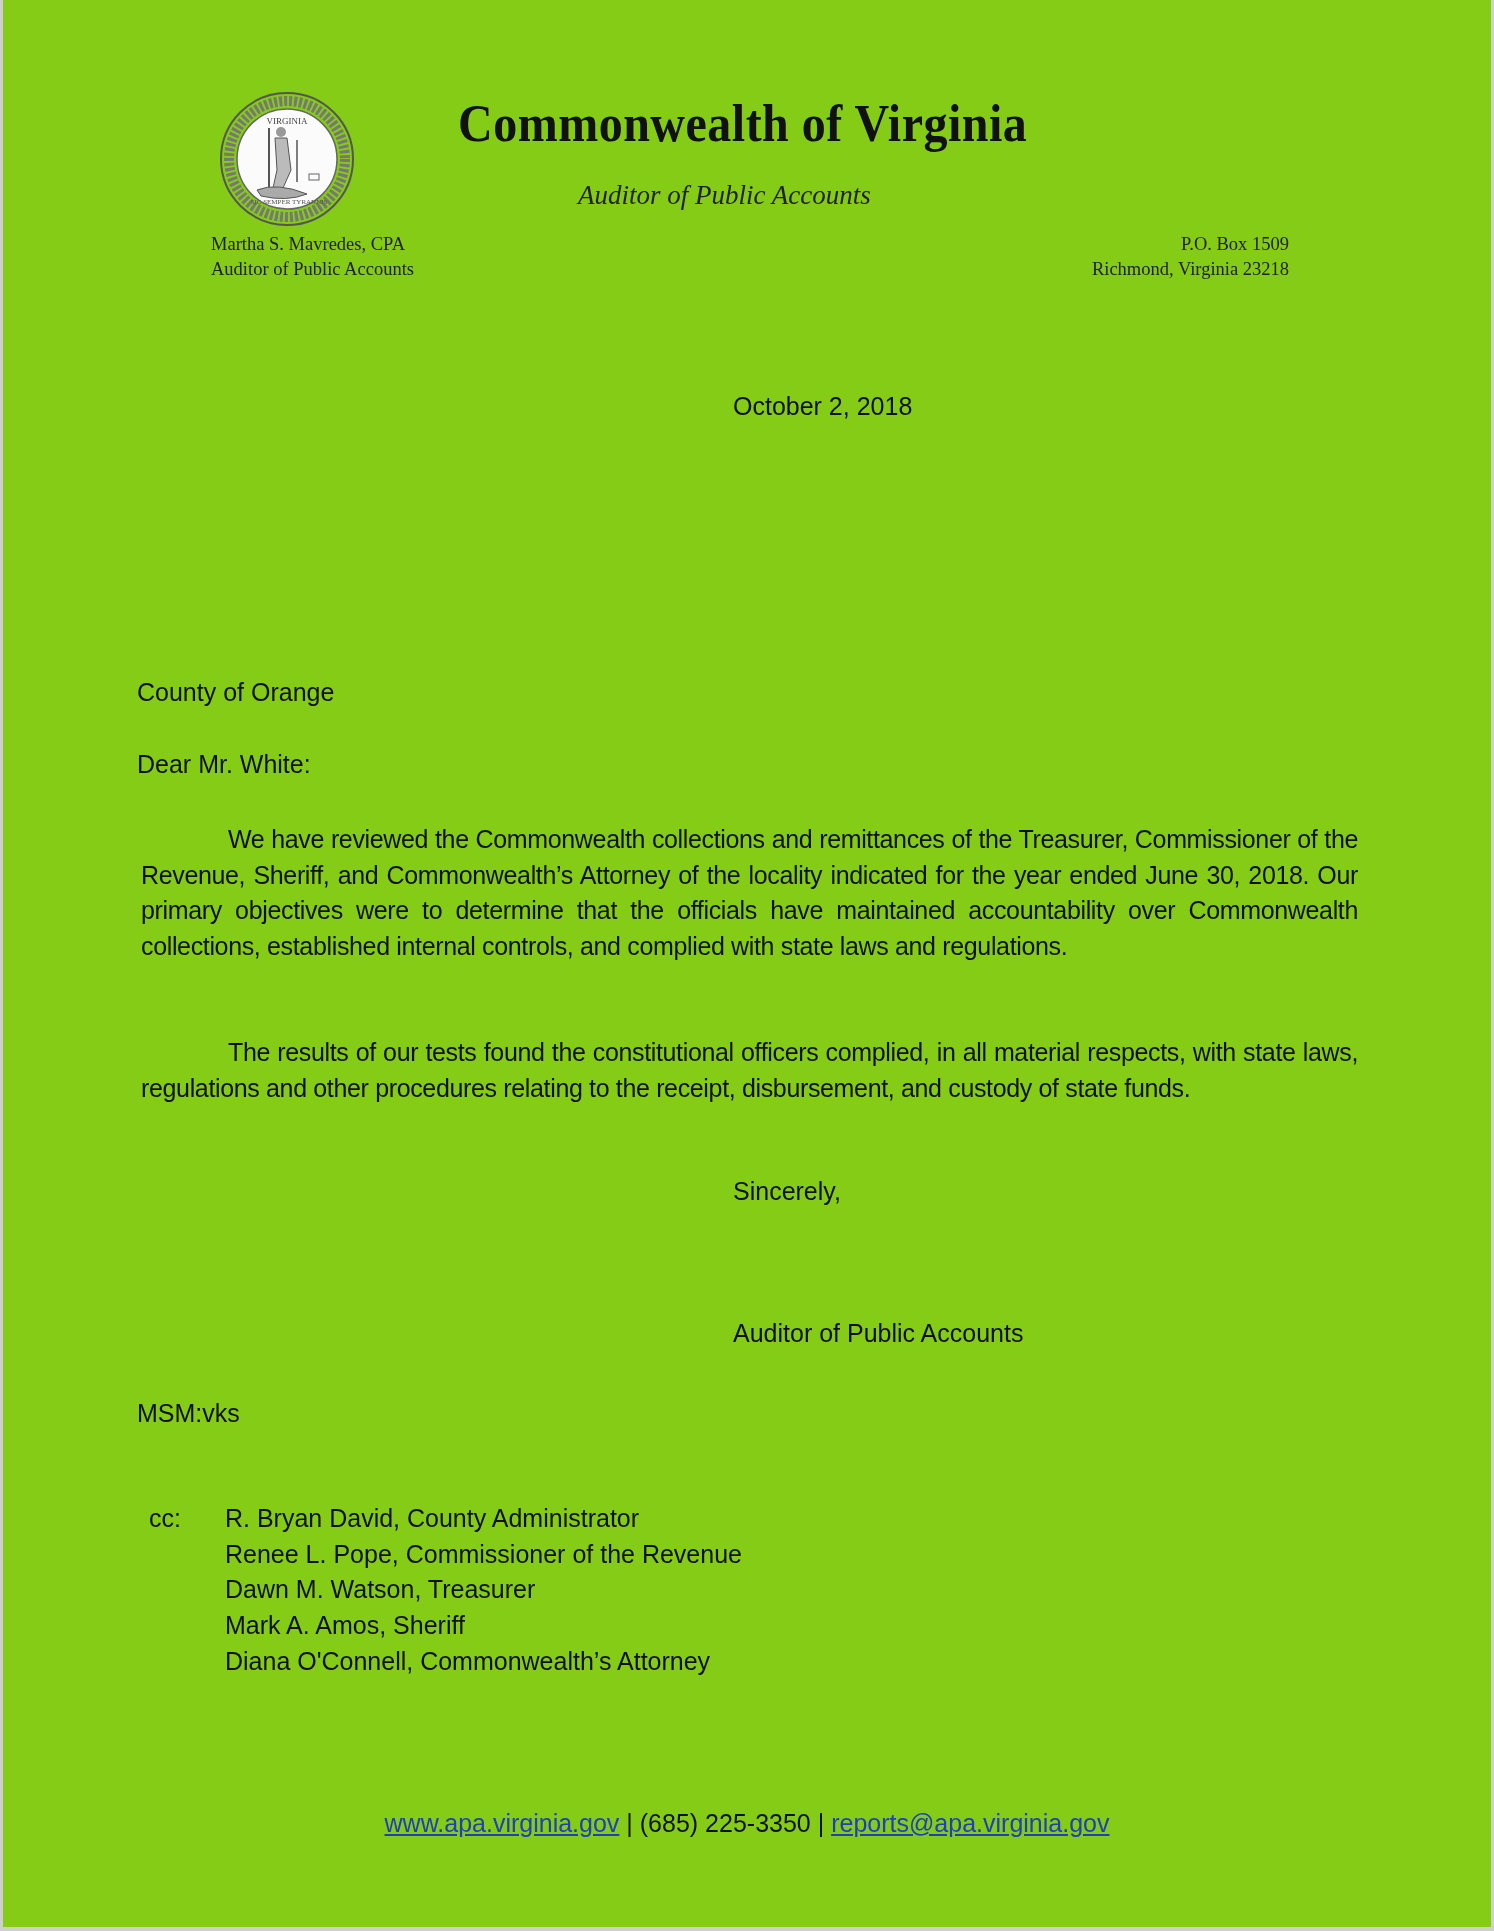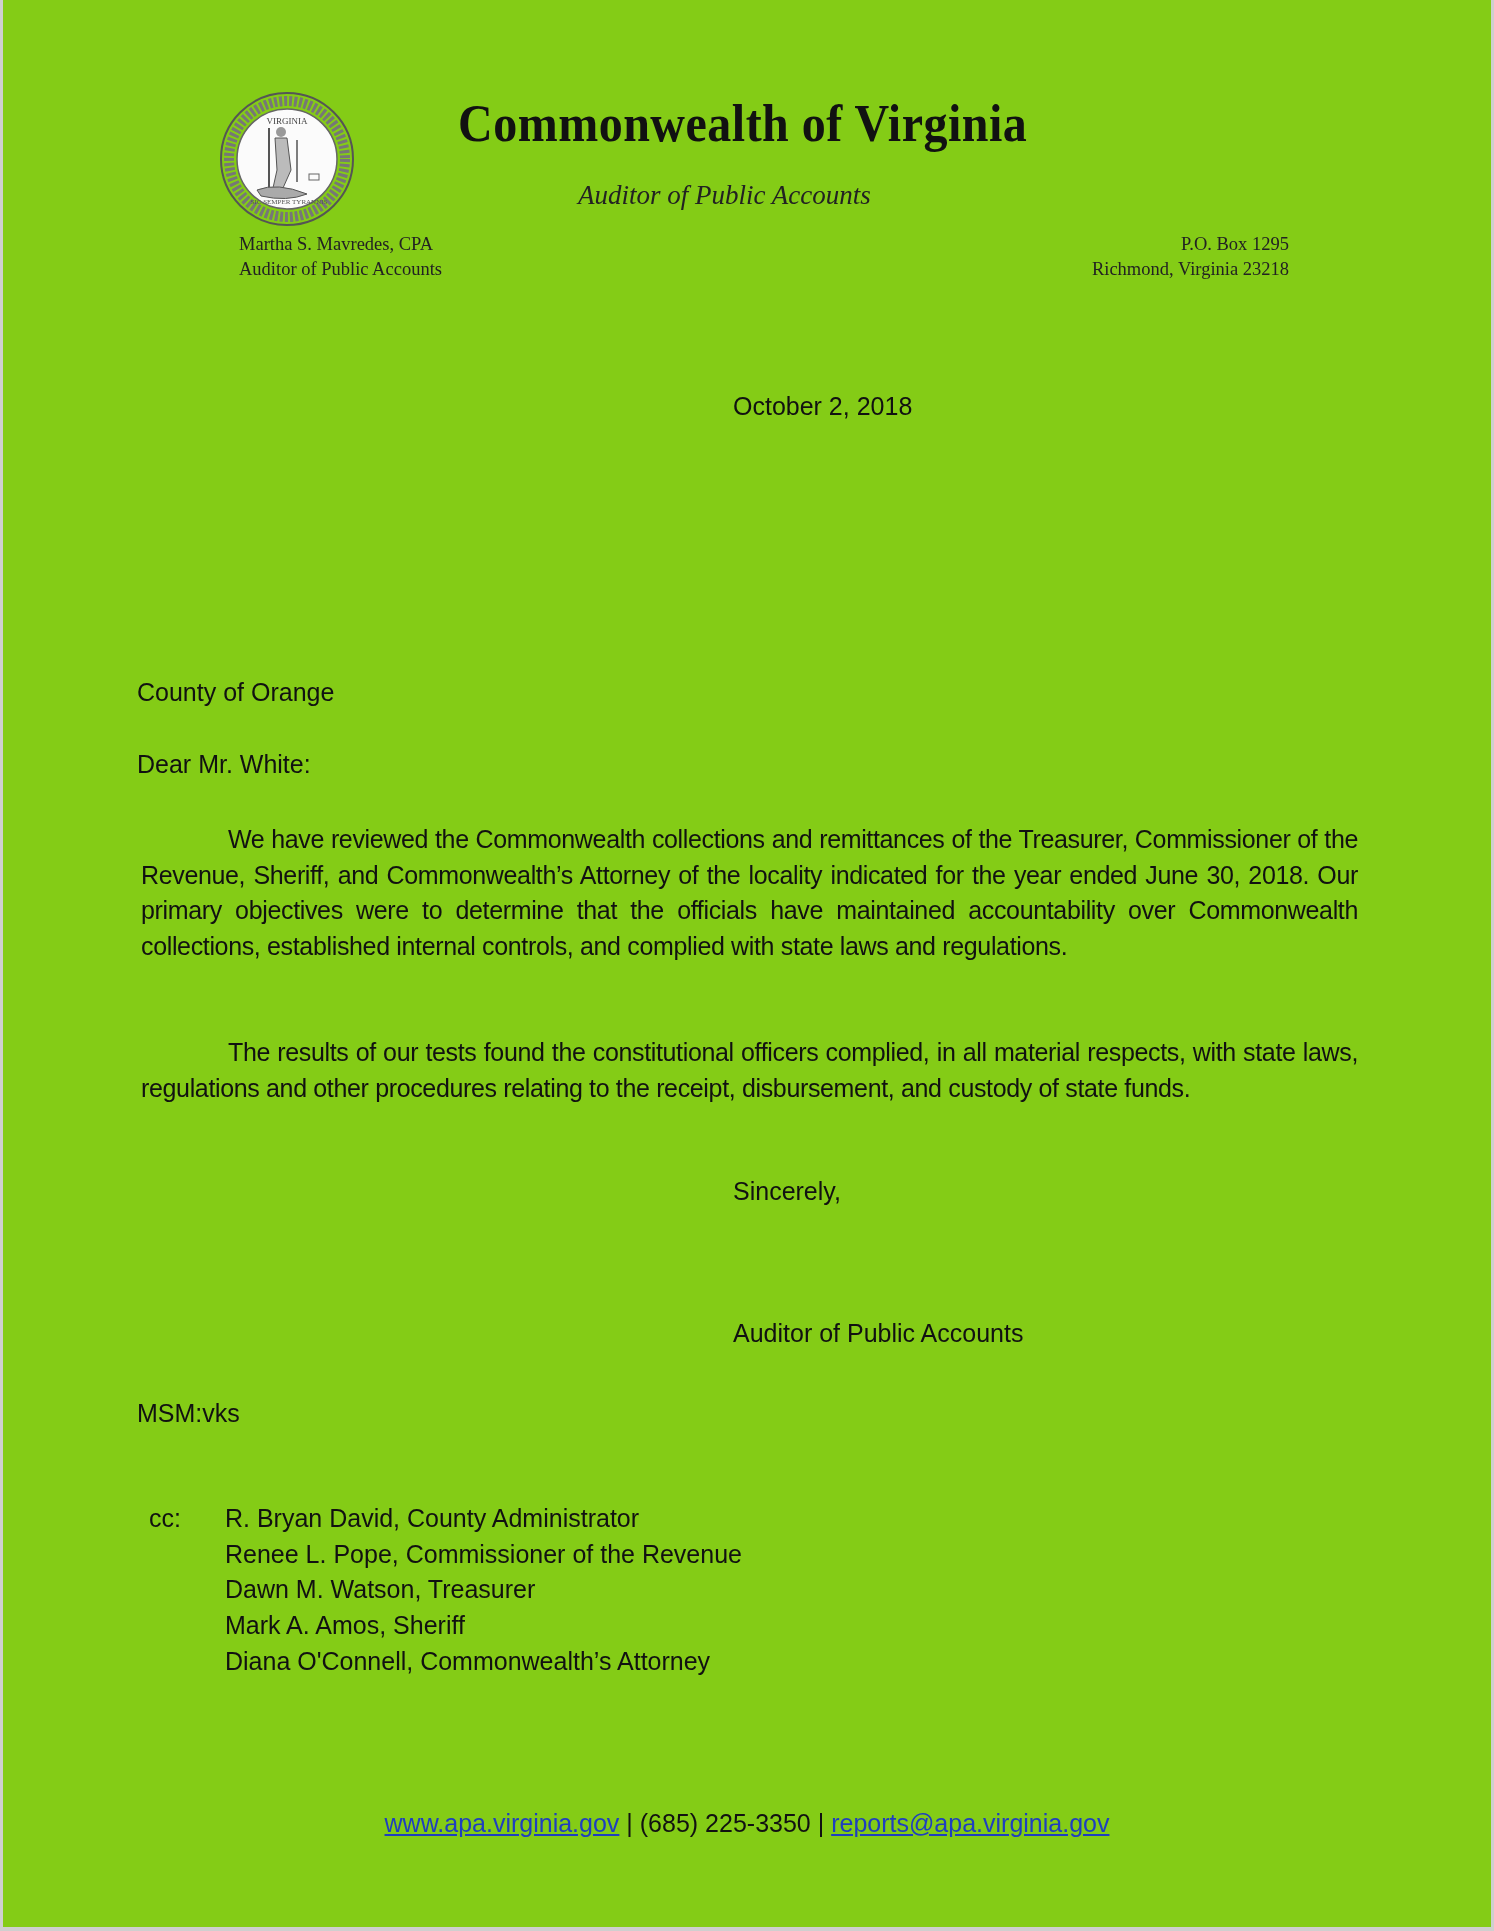--- a/index.html
+++ b/index.html
@@ -27,21 +27,21 @@
   }
   .subtitle {
     position: absolute; left: 575px; top: 180px;
     font-family: "Liberation Serif", serif; font-style: italic;
     font-size: 27px; color: #222; white-space: nowrap;
   }
   .hdr-small {
     font-family: "Liberation Serif", serif; font-size: 18.5px;
     color: #222; line-height: 25px; white-space: nowrap;
   }
-  .hdr-left { position: absolute; left: 208px; top: 232px; margin-left: 28px; }
+  .hdr-left { position: absolute; left: 208px; top: 232px; }
   .hdr-right { position: absolute; right: 202px; top: 232px; text-align: right; }
   .body-text {
     font-family: "Liberation Sans", "DejaVu Sans", sans-serif;
     font-size: 25px; color: #111; line-height: 35.7px;
   }
   .date { position: absolute; left: 730px; top: 389px; }
   .address { position: absolute; left: 134px; top: 496px; }
   .county { position: absolute; left: 134px; top: 675px; }
   .salutation { position: absolute; left: 134px; top: 747px; }
   .para {
@@ -86,21 +86,21 @@
   </div>
 
   <div class="title">Commonwealth of Virginia</div>
   <div class="subtitle">Auditor of Public Accounts</div>
 
   <div class="hdr-small hdr-left">
     <span class="line">Martha S. Mavredes, CPA</span>
     <span class="line">Auditor of Public Accounts</span>
   </div>
   <div class="hdr-small hdr-right">
-    <span class="line">P.O. Box 1295</span>
+    <span class="line">P.O. Box 1509</span>
     <span class="line">Richmond, Virginia 23218</span>
   </div>
 
   <div class="body-text date">October 2, 2018</div>
 
 
   <div class="body-text county">County of Orange</div>
   <div class="body-text salutation">Dear Mr. White:</div>
 
   <div class="body-text para para1">

